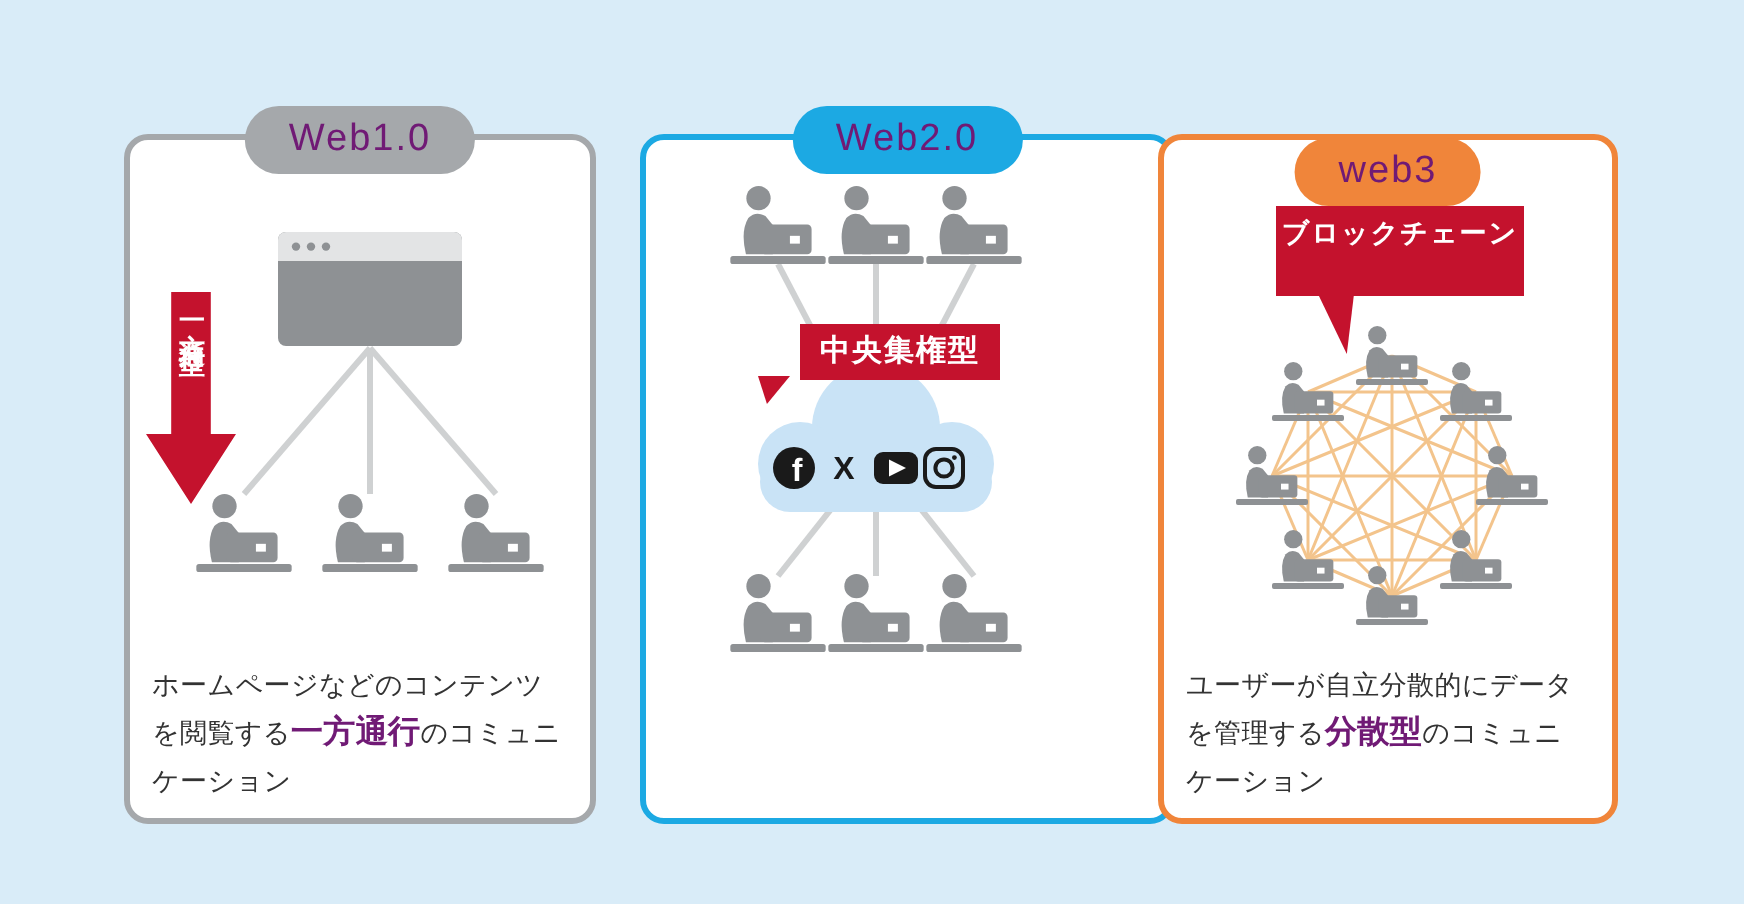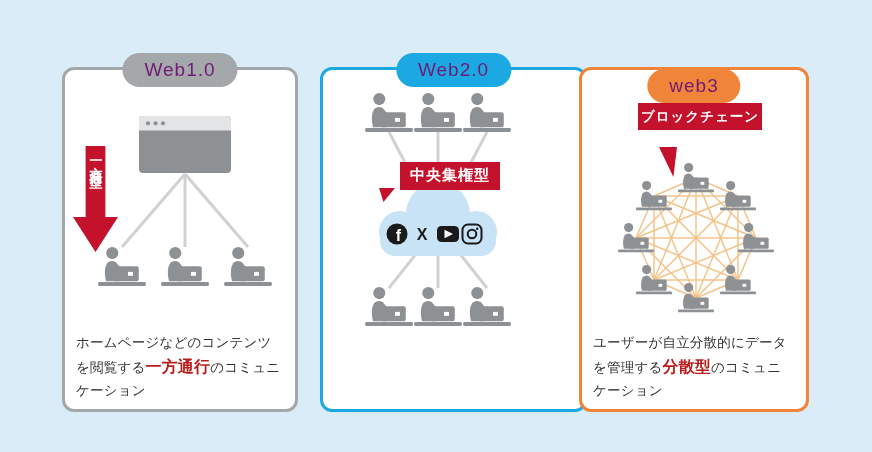--- a/index.html
+++ b/index.html
@@ -21,36 +21,36 @@
   .web1 .badge{background:#a5a8ab;}
   .web2 .badge{background:#1ca9e3;}
   .web3 .badge{background:#f0853a;margin-top:16px;}
   .diagram{position:absolute;left:0;top:0;right:0;height:262px;}
   .diagram svg{position:absolute;left:0;top:0;display:block;}
   .caption{
     position:absolute;left:11px;right:11px;top:262px;margin:0;
     font-size:13.5px;line-height:1.62;font-weight:500;color:#333;
     text-align:left;letter-spacing:0.2px;
   }
-  .hl{color:#b91c1c;font-weight:700;font-size:16px;}
+  .hl{color:#701a75;font-weight:700;font-size:16px;}
   
   .arrow{
     position:absolute;left:8px;top:76px;width:45px;height:106px;background:#c4122d;
     clip-path:polygon(28% 0,72% 0,72% 67%,100% 67%,50% 100%,0 67%,28% 67%);
   }
   .arrow-text{
     position:absolute;left:50%;top:7px;transform:translateX(-50%);
     writing-mode:vertical-rl;color:#fff;font-size:13px;font-weight:700;letter-spacing:3px;
   }
   
   .red-label{position:absolute;background:#c4122d;color:#fff;font-weight:700;z-index:2;}
   .label-central{left:45px;top:92px;font-size:15px;padding:4px 10px 5px;letter-spacing:1px;margin-left:32px;}
   .tail{position:absolute;background:#c4122d;z-index:2;}
   .tail-central{left:56px;top:118px;width:16px;height:14px;clip-path:polygon(0 0,100% 0,28% 100%);}
-  .bubble-bc{left:56px;top:33px;width:120px;text-align:center;font-size:13.5px;line-height:1.35;padding:5px 2px 4px;letter-spacing:1px;}
+  .bubble-bc{left:56px;top:33px;width:120px;text-align:center;font-size:13.5px;line-height:1.35;padding:5px 2px 22px;letter-spacing:1px;}
   .tail-bc{left:77px;top:77px;width:18px;height:30px;clip-path:polygon(0 0,100% 0,80% 100%);}
 </style>
 </head>
 <body>
 
 <svg width="0" height="0" style="position:absolute" aria-hidden="true">
   <symbol id="person" viewBox="0 0 44 36">
     <rect x="0" y="32.3" width="44" height="3.7" rx="1.2" fill="#8e9194"></rect>
     <circle cx="13" cy="5.6" r="5.6" fill="#8e9194"></circle>
     <path d="M7.2,31.5 Q4.6,21 8.3,14.8 Q11.8,11.4 16.2,13.9 L19.6,18 L19.6,31.5 Z" fill="#8e9194"></path>

